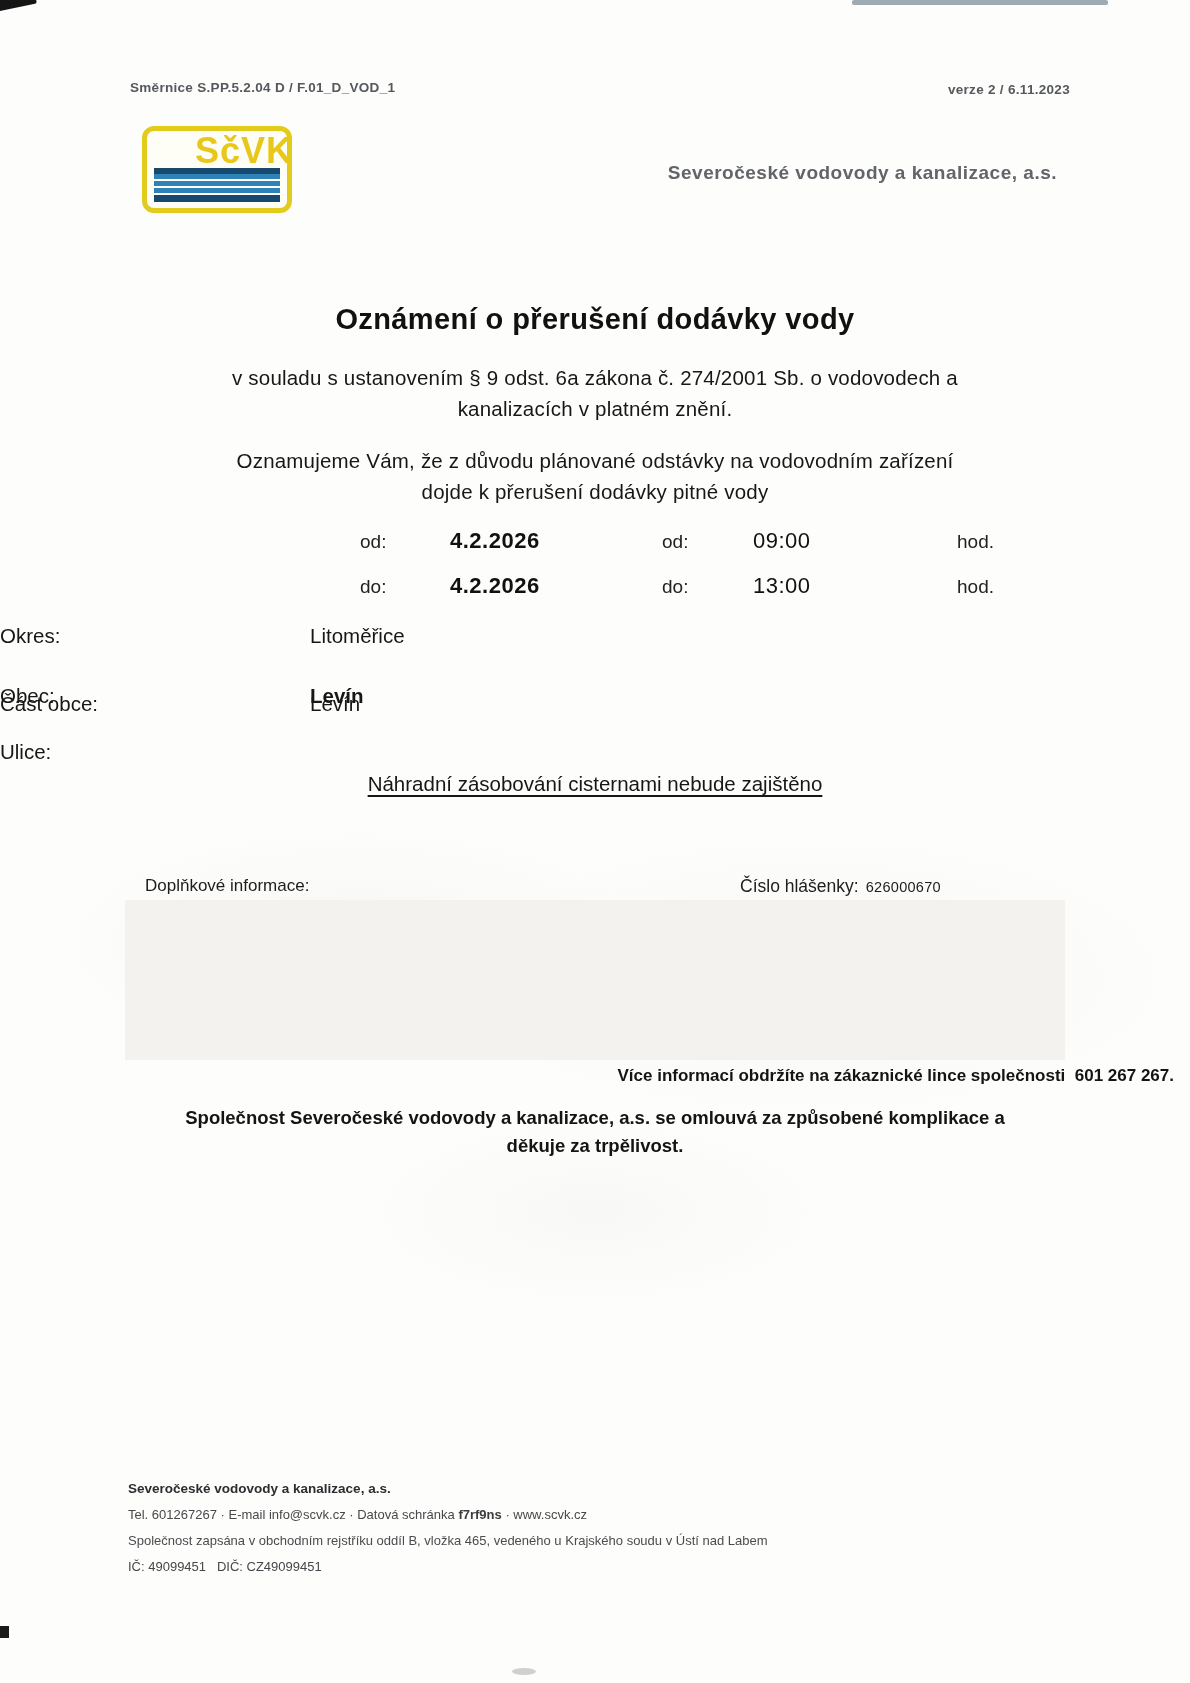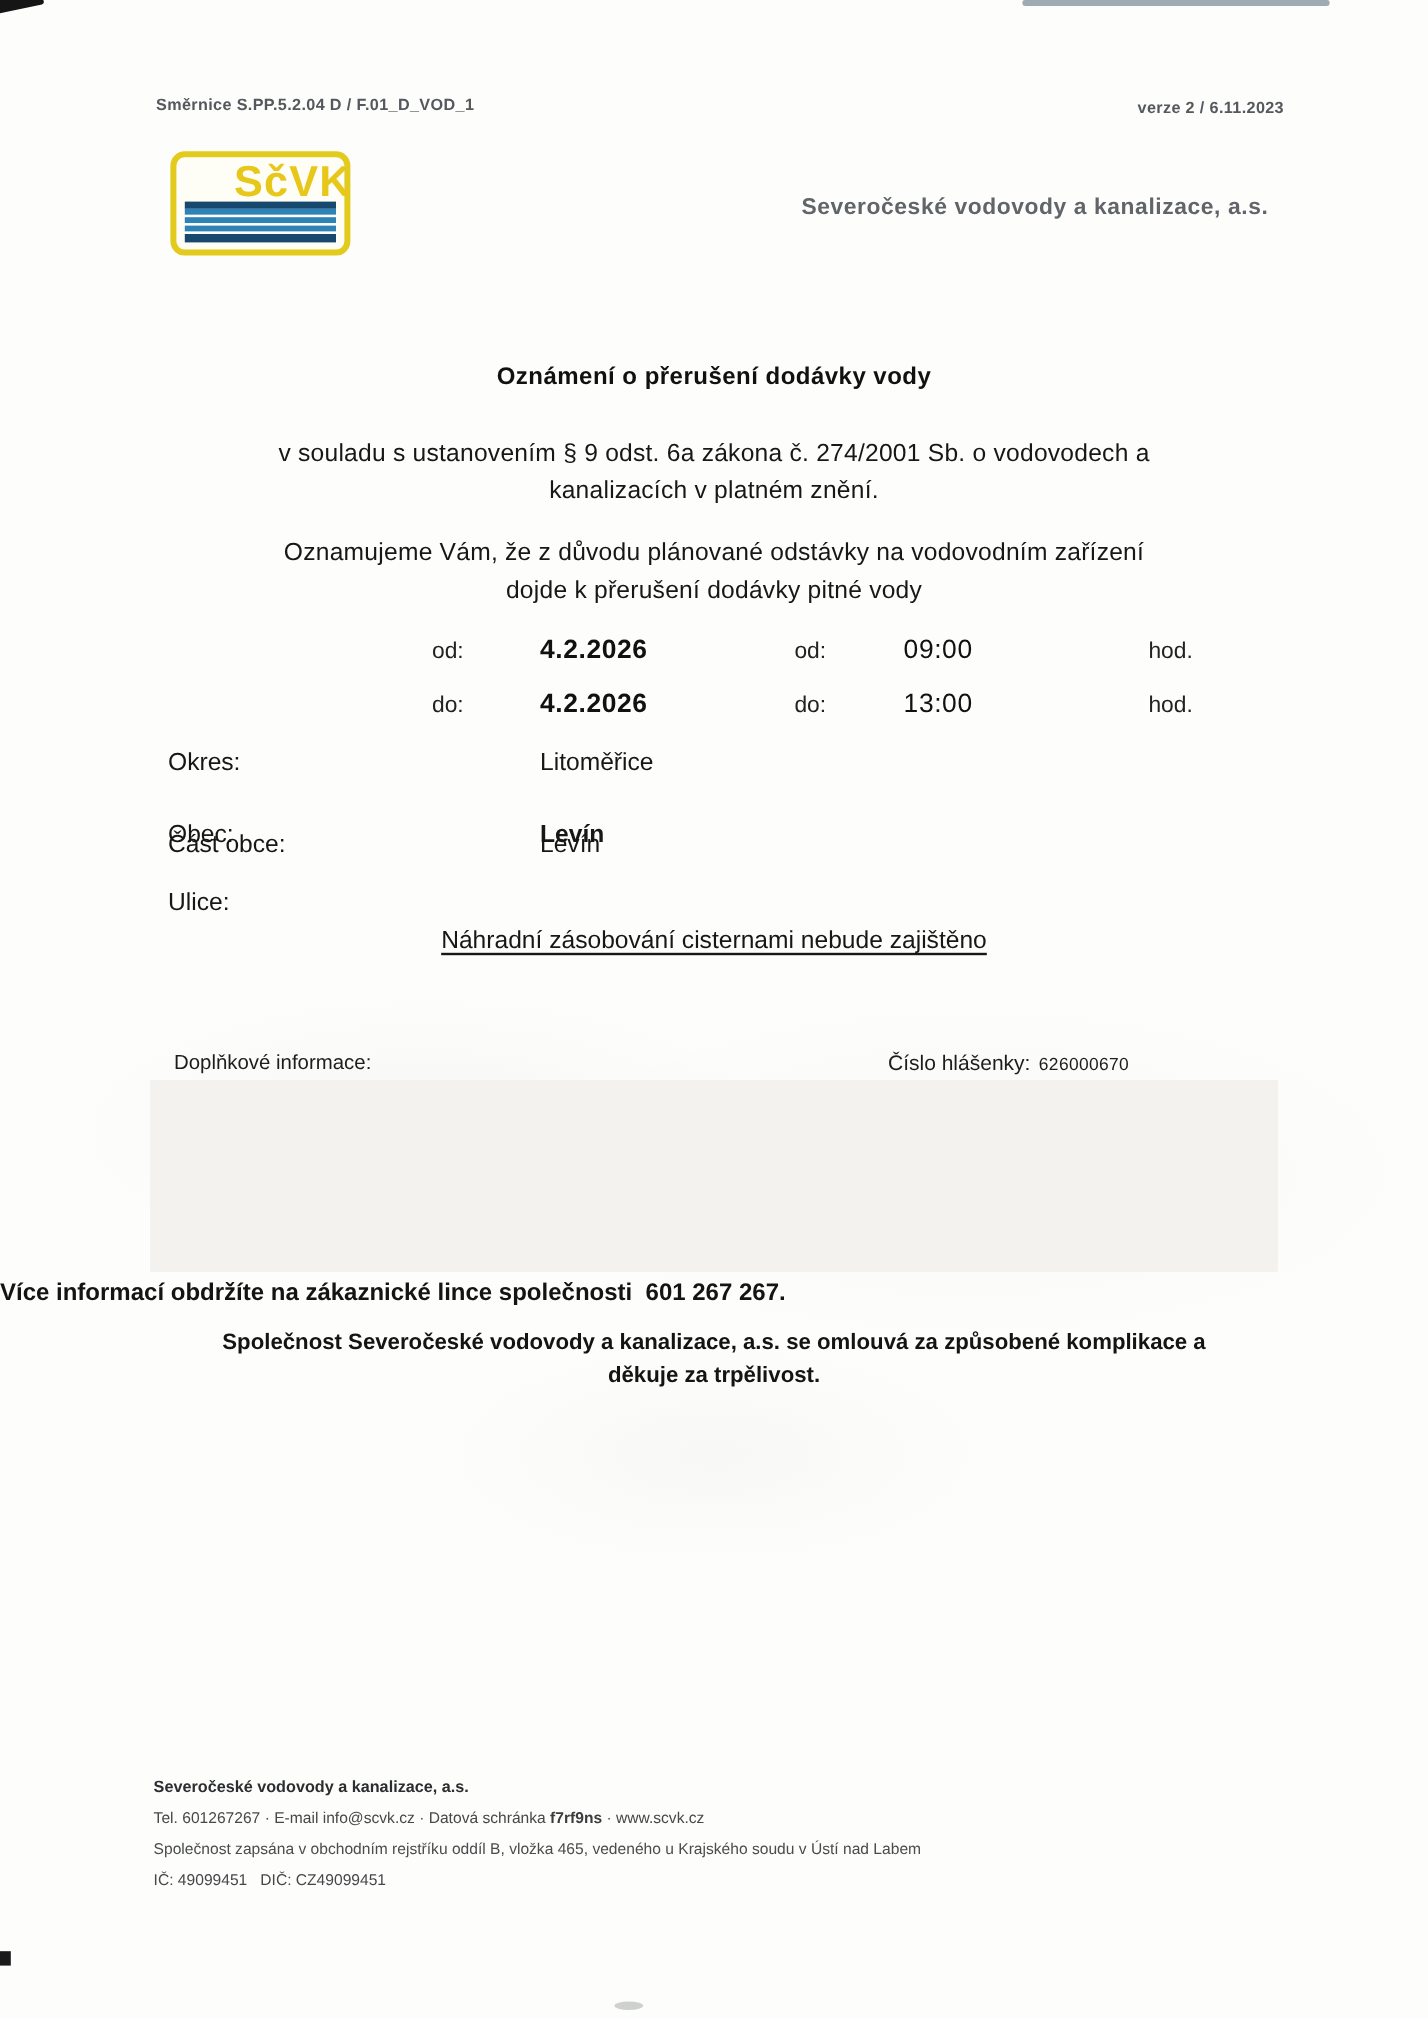--- a/index.html
+++ b/index.html
@@ -32,56 +32,56 @@
   .logo { left: 142px; top: 126px; width: 150px; height: 87px; border: 5px solid #e2cb1d; border-radius: 12px; background: #fefdf6; box-sizing: border-box; }
   .logo-text { font-size: 36px; font-weight: 800; color: #e7c81a; text-align: right; line-height: 1.05; letter-spacing: 1px; margin-top: 1px; padding-left: 48px; }
   .logo-stripes { position: absolute; left: 7px; right: 7px; bottom: 6px; height: 34px; display: flex; flex-direction: column; }
   .stripe-navy { background: #17496f; flex: 0 0 6px; }
   .stripe-blue { background: #2d82b8; flex: 0 0 5px; }
   .stripe-gap  { background: #ffffff; flex: 0 0 2px; }
   .stripe-navy-b { background: #17496f; flex: 1 1 auto; }
 
   .company { right: 133px; top: 162px; font-size: 19px; font-weight: 700; color: #616468; letter-spacing: .5px; }
 
-  .title { left: 0; right: 0; top: 303px; margin: 0; text-align: center; font-size: 20px; font-weight: 700; color: #111; letter-spacing: .4px; }
+  .title { left: 0; right: 0; top: 303px; margin: 0; text-align: center; font-size: 29px; font-weight: 700; color: #111; letter-spacing: .4px; }
 
   .para { left: 0; right: 0; text-align: center; font-size: 20.5px; line-height: 1.5; color: #171717; letter-spacing: .2px; }
   .legal { top: 363px; }
   .announce { top: 446px; }
 
   
   .sched-row { left: 0; width: 100%; display: flex; align-items: baseline; padding-left: 360px; box-sizing: border-box; }
   .sched-row-1 { top: 528px; }
   .sched-row-2 { top: 573px; }
   .sched-label { width: 90px; font-size: 19px; color: #222; }
   .sched-date  { width: 212px; font-size: 22px; font-weight: 700; color: #111; letter-spacing: .5px; }
   .sched-tlabel{ width: 91px; font-size: 19px; color: #222; }
   .sched-time  { width: 204px; font-size: 22px; color: #111; letter-spacing: .5px; }
   .sched-unit  { font-size: 19px; color: #222; }
 
   
-  .loc-row { left: 0; width: 100%; display: flex; align-items: baseline; padding-left: 140px; box-sizing: border-box; font-size: 20.5px; }
+  .loc-row { left: 0; width: 100%; display: flex; align-items: baseline; box-sizing: border-box; font-size: 20.5px; }
   .loc-label { width: 310px; color: #171717; }
   .loc-value { color: #171717; }
   .loc-okres { top: 624px; }
   .loc-obec  { top: 684px; }
   .loc-obec .loc-value { font-weight: 700; }
   .loc-cast  { top: 692px; }
   .loc-ulice { top: 740px; }
 
   .substitute { left: 0; right: 0; top: 772px; text-align: center; font-size: 20.5px; color: #171717;
                 text-decoration: underline; text-underline-offset: 4px; }
 
   .extra-label { left: 145px; top: 876px; font-size: 17px; color: #1d1d1d; }
   .report-no { left: 740px; top: 876px; display: flex; align-items: baseline; }
   .report-no-label { font-size: 17.5px; color: #1d1d1d; }
   .report-no-value { font-size: 14.5px; color: #1d1d1d; padding-left: 7px; letter-spacing: .3px; }
   .extra-note { left: 140px; top: 910px; font-size: 18px; font-weight: 700; color: #141414; letter-spacing: .2px; }
 
-  .more-info { left: 0; right: 16px; top: 1066px; text-align: left; font-size: 20px; font-weight: 700; color: #141414; white-space: pre; }
+  .more-info { left: 0; right: 16px; top: 1066px; text-align: right; font-size: 17px; font-weight: 700; color: #141414; white-space: pre; }
   .apology { left: 0; right: 0; top: 1104px; text-align: center; font-size: 18.5px; font-weight: 700; color: #141414; line-height: 1.5; }
 
   
   .footer-company  { left: 128px; top: 1481px; font-size: 13.5px; font-weight: 700; color: #2b2d2f; }
   .footer-contact  { left: 128px; top: 1507px; font-size: 13px; color: #46484a; }
   .footer-contact b { font-weight: 700; color: #3a3c3e; }
   .footer-registry { left: 128px; top: 1533px; font-size: 13px; color: #4a4c4e; }
   .footer-ids      { left: 128px; top: 1559px; font-size: 13px; color: #45474a; white-space: pre; }
 </style>
 </head>

